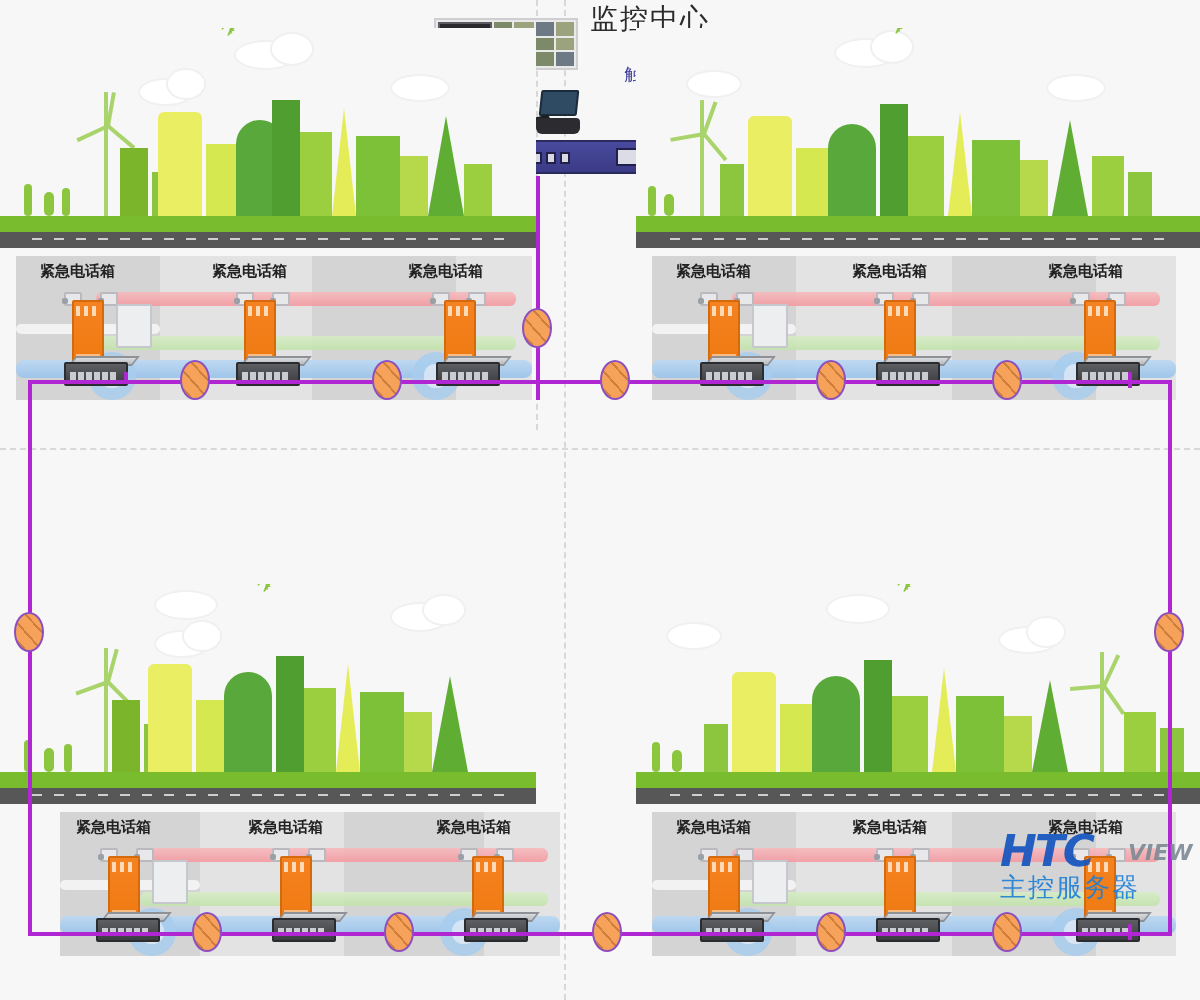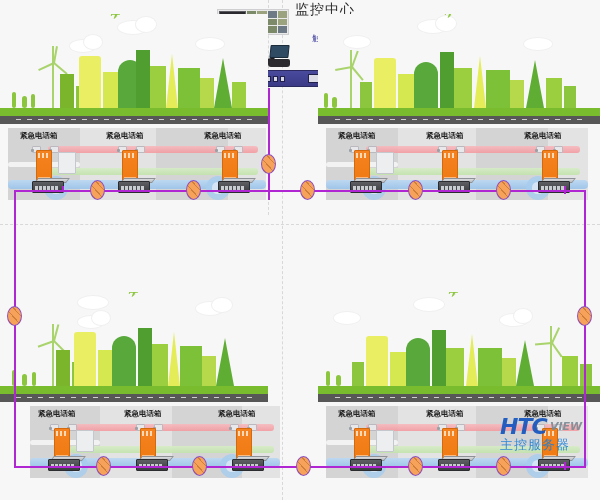--- a/index.html
+++ b/index.html
@@ -109,21 +109,21 @@
   .ring-h{height:2px;}
   .ring-v{width:2px;}
   .splice{position:absolute;width:15px;height:20px;border-radius:50%;
      background:repeating-linear-gradient(48deg,#f6a25a 0 3px,#cf7f3c 3px 4px,#f6a25a 4px 6px);
      border:1.5px solid #8d4fc0;box-sizing:border-box;}
 
   
   .wm{position:absolute;left:500px;top:416px;width:100px;height:42px;pointer-events:none;}
   .wm .htc{position:absolute;left:0;top:0;font-size:22px;font-weight:bold;font-style:italic;
      color:#1555c0;letter-spacing:-1px;line-height:22px;opacity:.92;}
-  .wm .view{position:absolute;left:50px;top:5px;font-size:11px;font-weight:bold;font-style:italic;
+  .wm .view{position:absolute;left:64px;top:5px;font-size:11px;font-weight:bold;font-style:italic;
      color:#7d8a94;line-height:11px;opacity:.9;}
   .wm .cn{position:absolute;left:0;top:21px;font-size:13px;color:#1d7fd6;letter-spacing:1px;
      line-height:15px;opacity:.9;white-space:nowrap;}
 </style>
 </head>
 <body>
 
 <div id="stage">
 
   <div class="guide-h" style="top:224px"></div>

